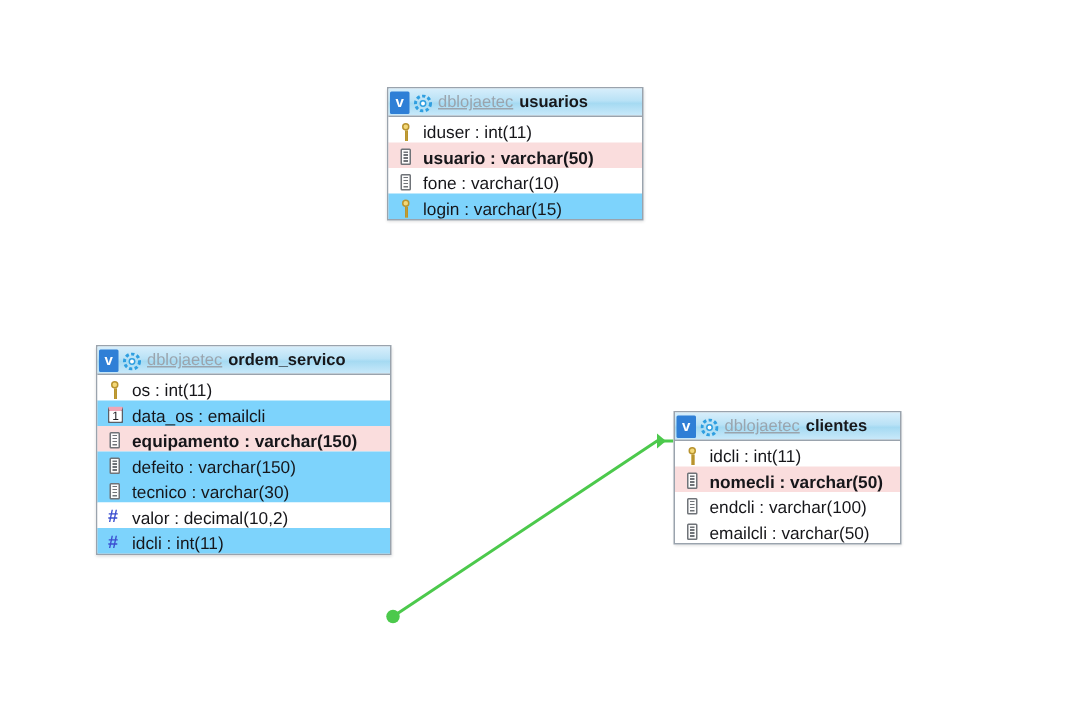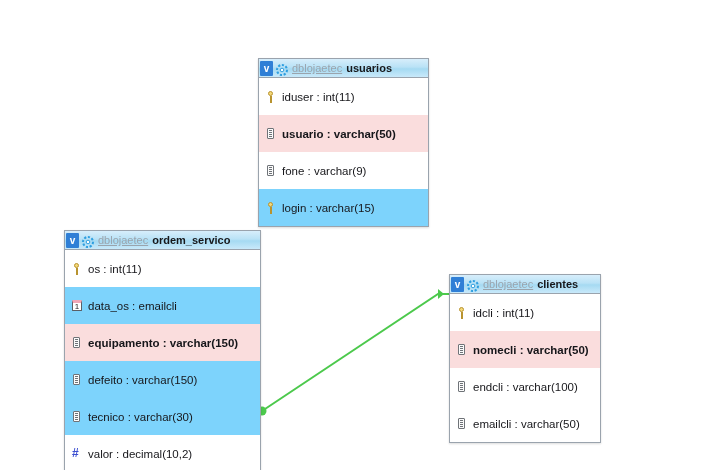--- a/index.html
+++ b/index.html
@@ -74,23 +74,23 @@
     margin-right: 4px;
     text-decoration: underline;
   }
   .table-name {
     font-size: 11px;
     color: #17171a;
     font-weight: bold;
   }
 
   .col-row {
-    height: 37px;
+    height: 17px;
     display: flex;
-    align-items: center;
+    align-items: flex-end;
     padding-left: 5px;
     box-sizing: border-box;
     white-space: nowrap;
     overflow: hidden;
   }
   .col-row.bg-white { background: #ffffff; }
   .col-row.bg-gray  { background: #7dd3fc; }
   .col-row.bg-pink  { background: #fadddd; font-weight: bold; }
 
   .col-icon {
@@ -215,21 +215,21 @@
     <div class="col-row bg-white">
       <span class="col-icon icon-key"></span>
       <span class="col-label">iduser : int(11)</span>
     </div>
     <div class="col-row bg-pink">
       <span class="col-icon icon-text"></span>
       <span class="col-label">usuario : varchar(50)</span>
     </div>
     <div class="col-row bg-white">
       <span class="col-icon icon-text"></span>
-      <span class="col-label">fone : varchar(9)</span>
+      <span class="col-label">fone : varchar(10)</span>
     </div>
     <div class="col-row bg-gray">
       <span class="col-icon icon-key"></span>
       <span class="col-label">login : varchar(15)</span>
     </div>
   </div>
 
   <div class="entity" style="left:64px; top:230px; width:197px;">
     <div class="entity-header">
       <div class="hdr-view-icon">v</div>

